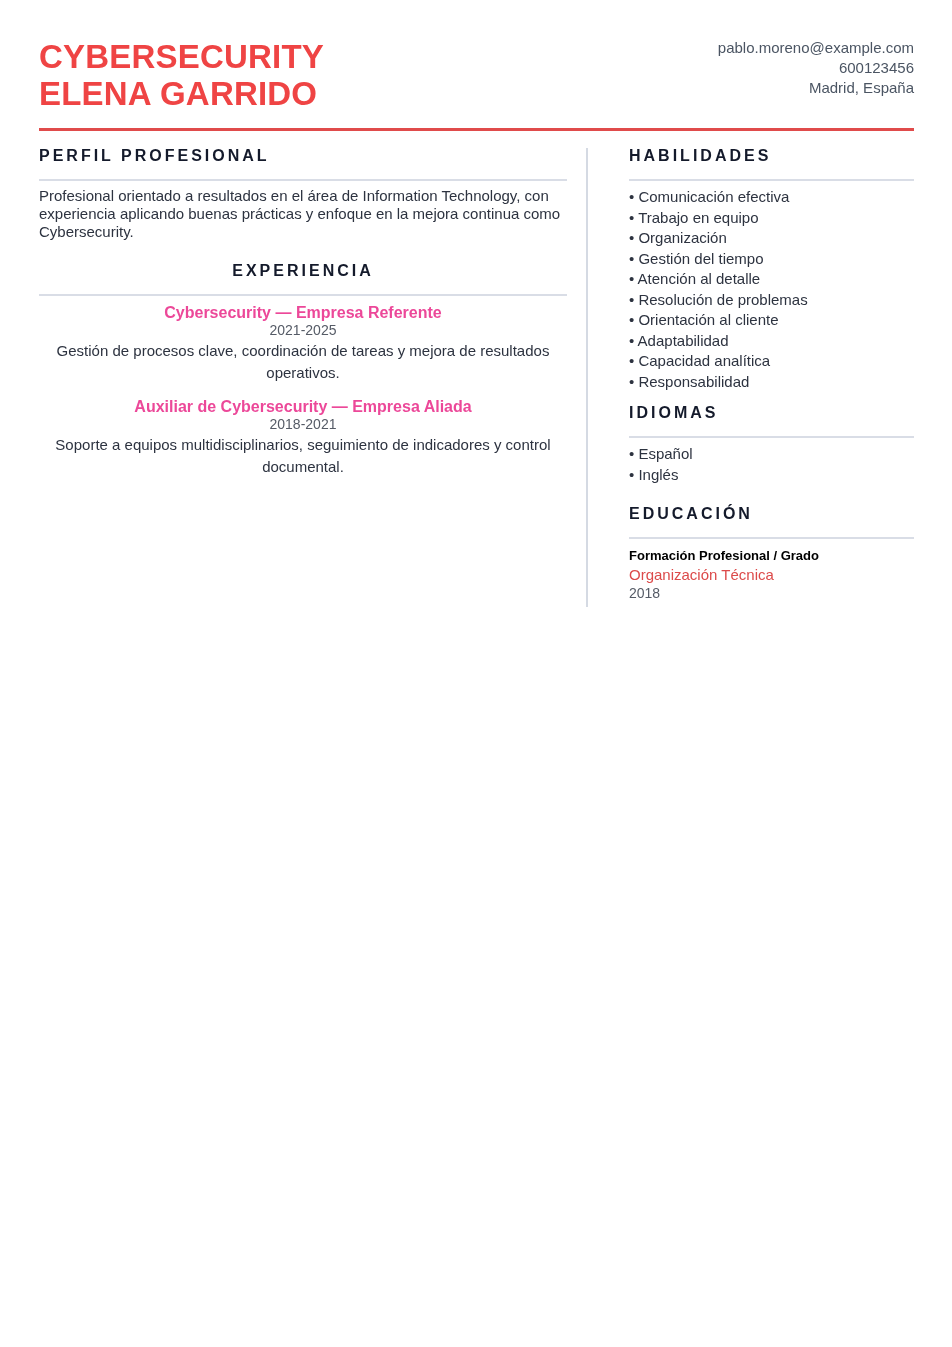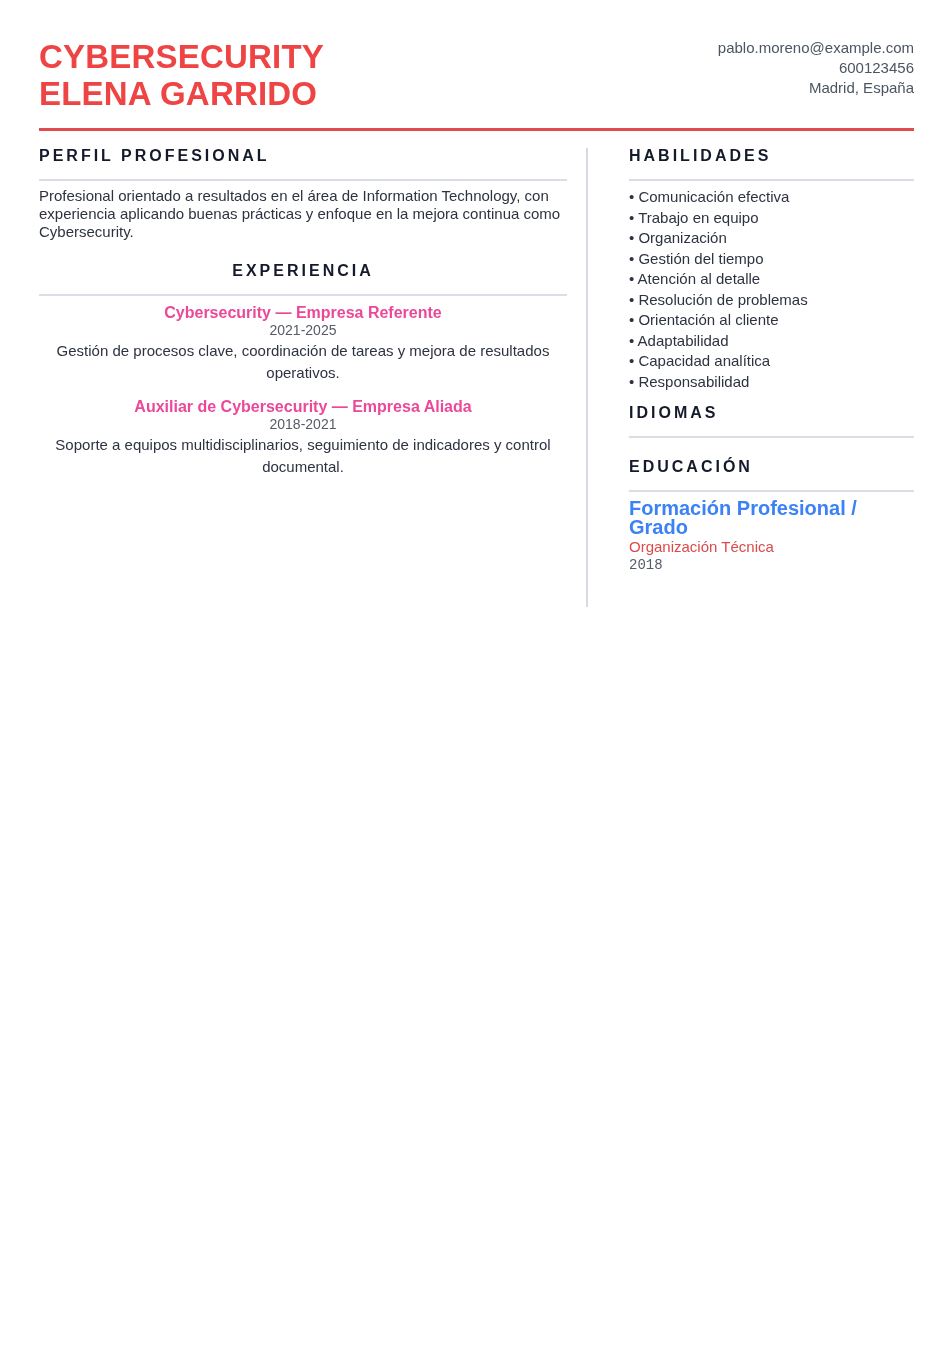--- a/index.html
+++ b/index.html
@@ -15,23 +15,23 @@
   .right { position:absolute; left:590px; top:0; width:285px; }
   .sec-title { font-size:16px; font-weight:bold; letter-spacing:3px; color:#141a2b; padding-bottom:14px; border-bottom:2px solid #d9dde6; line-height:18px; margin:0; }
   .text { font-size:15px; line-height:18px; color:#2d3340; margin-top:6px; }
   .job { margin-top:7px; }
   .job-title { font-size:16px; font-weight:bold; color:#ec4899; line-height:19px; }
   .job-date { font-size:14px; color:#555b66; line-height:16px; }
   .job-desc { font-size:15px; line-height:22px; color:#2d3340; margin-top:2px; }
   .list { list-style:none; margin:6px 0 0 0; padding:0; }
   .list li { font-size:15px; line-height:20.5px; color:#2d3340; }
   .list li::before { content:"• "; }
-  .edu-title { font-size:20px; font-weight:bold; color:#3b82f6; line-height:19px; margin-top:7px; }
+  .edu-title { font-size:13px; font-weight:bold; color:#000000; line-height:19px; margin-top:7px; }
   .edu-inst { font-size:15px; color:#dc4a4a; line-height:19px; }
-  .edu-year { font-size:14px; color:#555b66; line-height:19px;font-family:Liberation Mono, monospace; }
+  .edu-year { font-size:14px; color:#555b66; line-height:19px; }
 </style>
 </head>
 <body>
 
 <div class="page">
   <div class="header">
     <div class="name">
       <div>CYBERSECURITY</div>
       <div>ELENA GARRIDO</div>
     </div>
@@ -79,20 +79,24 @@
           <li>Resolución de problemas</li>
           <li>Orientación al cliente</li>
           <li>Adaptabilidad</li>
           <li>Capacidad analítica</li>
           <li>Responsabilidad</li>
         </ul>
       </section>
 
       <section style="margin-top:12px;">
         <h2 class="sec-title">IDIOMAS</h2>
+        <ul class="list">
+          <li>Español</li>
+          <li>Inglés</li>
+        </ul>
       </section>
 
       <section style="margin-top:20px;">
         <h2 class="sec-title">EDUCACIÓN</h2>
         <div class="edu-title">Formación Profesional / Grado</div>
         <div class="edu-inst">Organización Técnica</div>
         <div class="edu-year">2018</div>
       </section>
     </div>
   </div>

